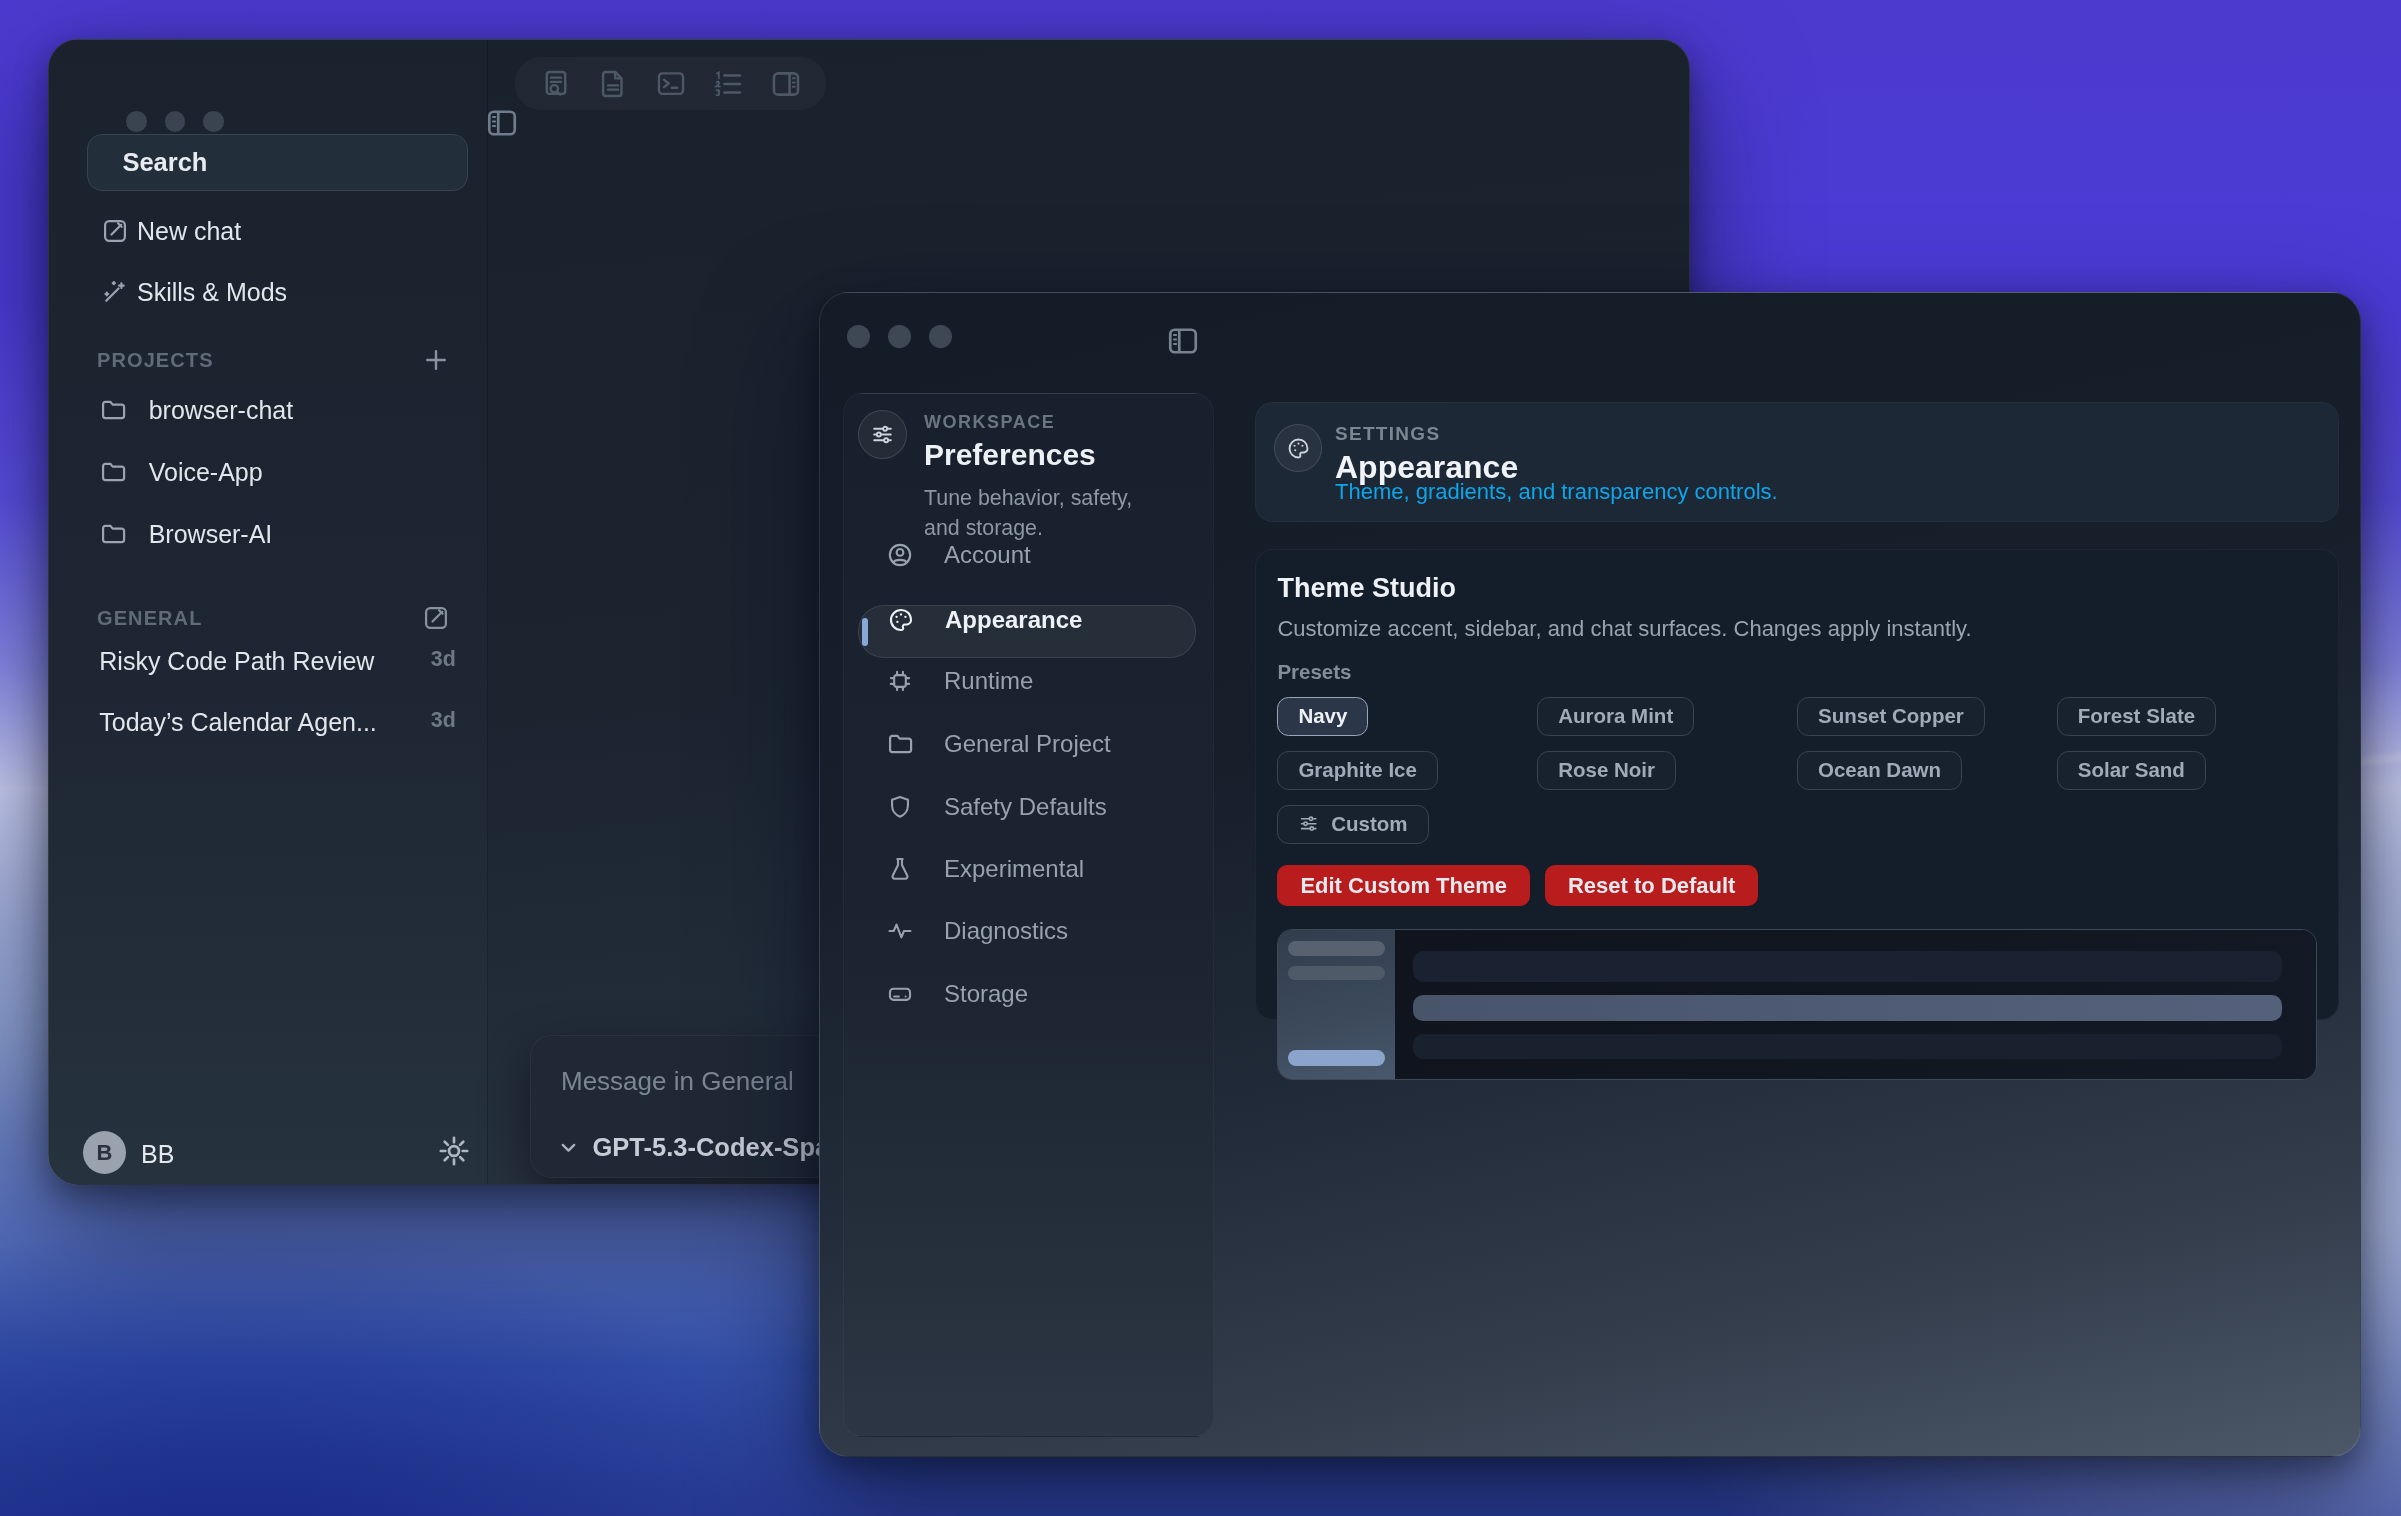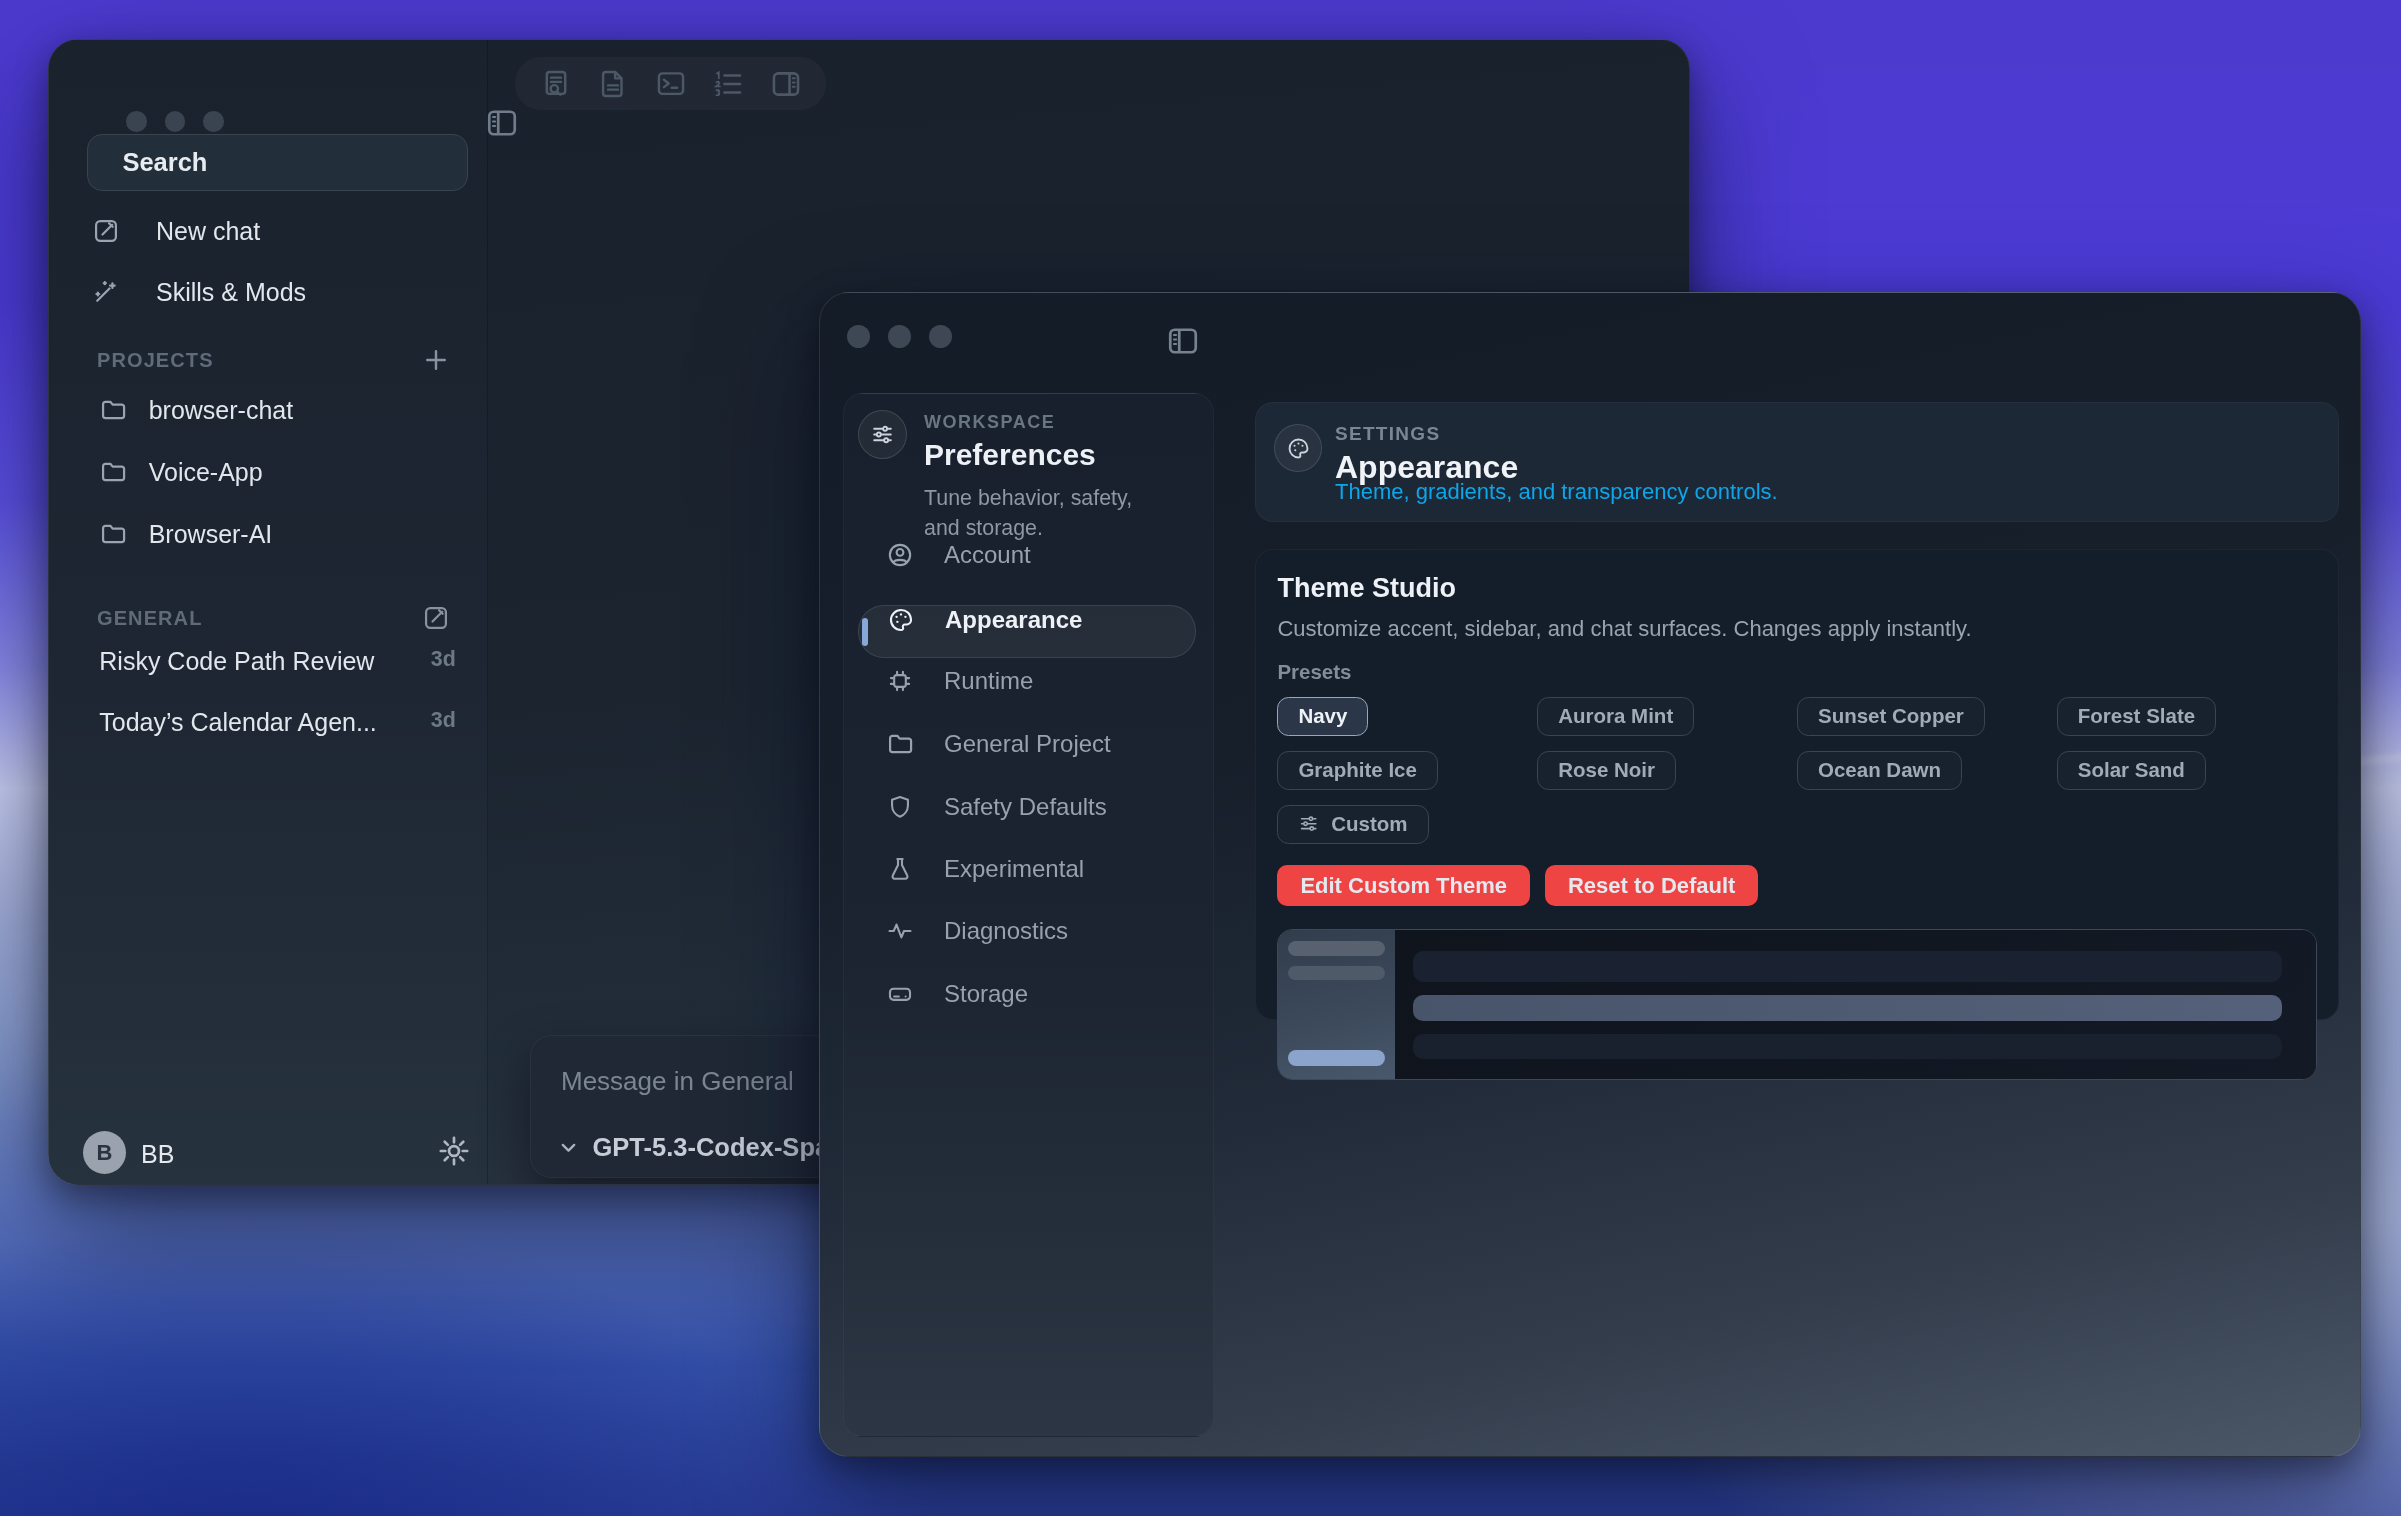--- a/index.html
+++ b/index.html
@@ -38,21 +38,21 @@
   .icon { display:inline-flex; }
   .icon svg { width:100%; height:100%; }
 
   .search-box { position:absolute; left:38px; top:94px; width:381px; height:57px;
     background:#232e3b; border:0.8px solid #39434f; border-radius:15px; display:flex; align-items:center; padding:0 18px; gap:16.4px; }
   .search-box .icon { width:26px; height:26px; color:#aab2be; }
   .search-box input { flex:1; background:none; border:none; outline:none; color:#e8ecf1;
     font:600 25.5px/1 "Liberation Sans","DejaVu Sans",sans-serif; }
   .search-box input::placeholder { color:#e8ecf1; opacity:1; }
 
-  .side-row { position:absolute; left:43px; width:381px; height:48px; display:flex; align-items:center; gap:36px;
+  .side-row { position:absolute; left:52px; width:381px; height:48px; display:flex; align-items:center; gap:8px;
     color:#e2e7ed; font-size:25px; font-weight:500; background:none; border:none; text-align:left; }
   .side-row .icon { width:28px; height:28px; color:#9aa3b0; flex:0 0 auto; }
   .section-hdr { position:absolute; left:48px; width:353px; display:flex; align-items:center; justify-content:space-between;
     color:#5f6b79; font-size:20px; font-weight:700; letter-spacing:1.1px; }
   .section-hdr .hbtn { background:none; border:none; color:#8892a0; width:28px; height:28px; }
   .chat-item { position:absolute; left:38px; width:381px; height:46px; display:flex; align-items:flex-start;
     background:none; border:none; color:#e2e7ed; font-size:25px; text-align:left; padding:0 12.3px; }
   .chat-item .time { margin-left:auto; color:#6e7987; font-size:21.4px; font-weight:600; }
   .proj-item { gap:21.4px; }
   .chat-footer-avatar { position:absolute; left:34px; top:1091px; width:43px; height:43px; border-radius:50%;
@@ -108,21 +108,21 @@
     background:#141d2a; border:0.8px solid rgba(255,255,255,.045); padding:23px 21.4px; }
   .studio-title { color:#eef1f5; font-size:27px; font-weight:700; }
   .studio-desc { margin-top:11.5px; color:#99a3b1; font-size:22px; }
   .presets-label { margin-top:18px; color:#828c9a; font-size:20.5px; font-weight:600; }
   .chips { margin-top:13px; display:grid; grid-template-columns:repeat(4,1fr); row-gap:15px; justify-items:start; }
   .chip { display:inline-flex; align-items:center; gap:11.5px; height:39px; padding:0 20px; border-radius:11.5px;
     background:rgba(255,255,255,.02); border:1.2px solid #3a4452; color:#a0aab8; font-size:20.5px; font-weight:600; }
   .chip.selected { background:#2b3648; border-color:#9aa7b8; color:#eef2f7; }
   .chip .icon { width:21.4px; height:21.4px; }
   .actions { margin-top:21.4px; display:flex; gap:15px; }
-  .act-btn { height:41px; padding:8px 23px; border:none; border-radius:10px; background:#ef4444; color:#e4e9ef; font-size:22px; font-weight:600;
+  .act-btn { height:41px; padding:8px 23px; border:none; border-radius:10px; background:#b91c1c; color:#e4e9ef; font-size:22px; font-weight:600;
     font-family:"Liberation Sans","DejaVu Sans",sans-serif; }
   .preview { margin-top:23px; position:relative; height:151px; border-radius:15px; overflow:hidden;
     border:1.2px solid #3f4856; background:#10151e; display:flex; }
   .pv-side { width:117px; height:100%; position:relative; background:linear-gradient(165deg,#323d4c 0%,#3c4a5c 60%,#49586c 100%); }
   .pv-bar { position:absolute; border-radius:8.2px; }
   .pv-s1 { left:10px; top:11.5px; width:97px; height:15px; background:#57616f; }
   .pv-s2 { left:10px; top:36px; width:97px; height:14px; background:#4f5a68; }
   .pv-s3 { left:10px; top:120px; width:97px; height:16.4px; background:#8aa4cc; border-radius:9px; }
   .pv-main { flex:1; position:relative; background:linear-gradient(120deg,#0f141d 0%,#131a25 100%); }
   .pv-m1 { left:18px; right:34px; top:21.4px; height:31px; border-radius:10.7px; background:#1a2232; }

